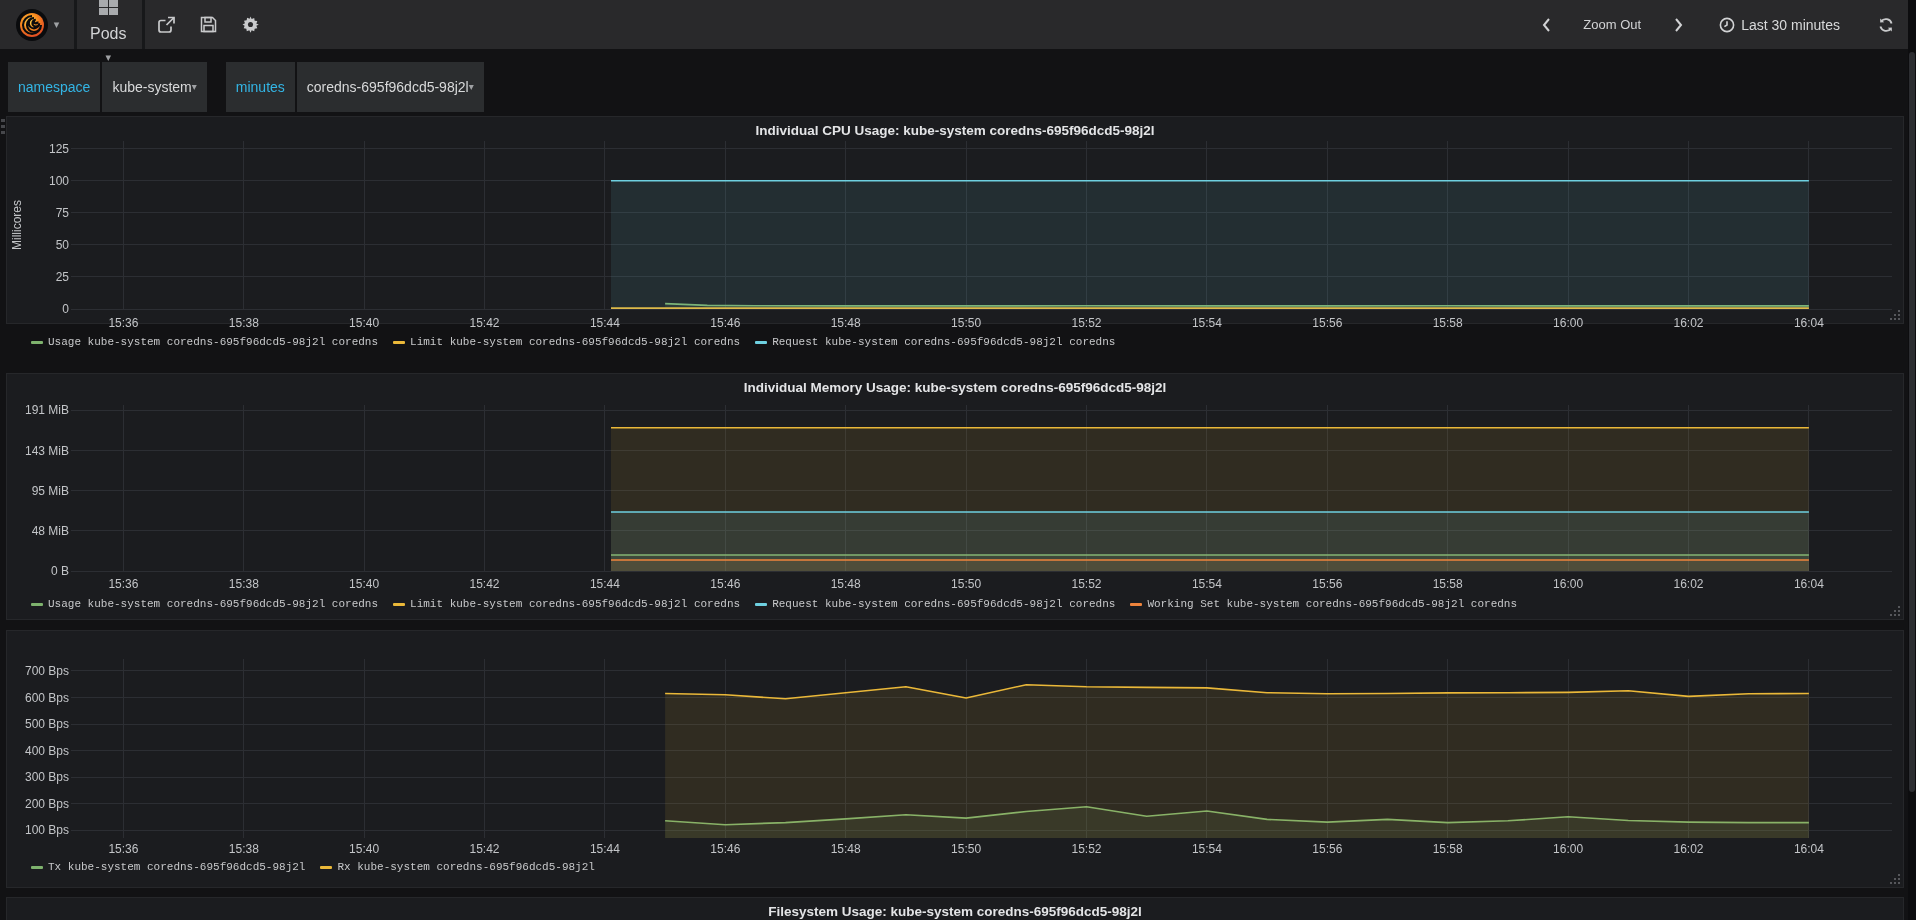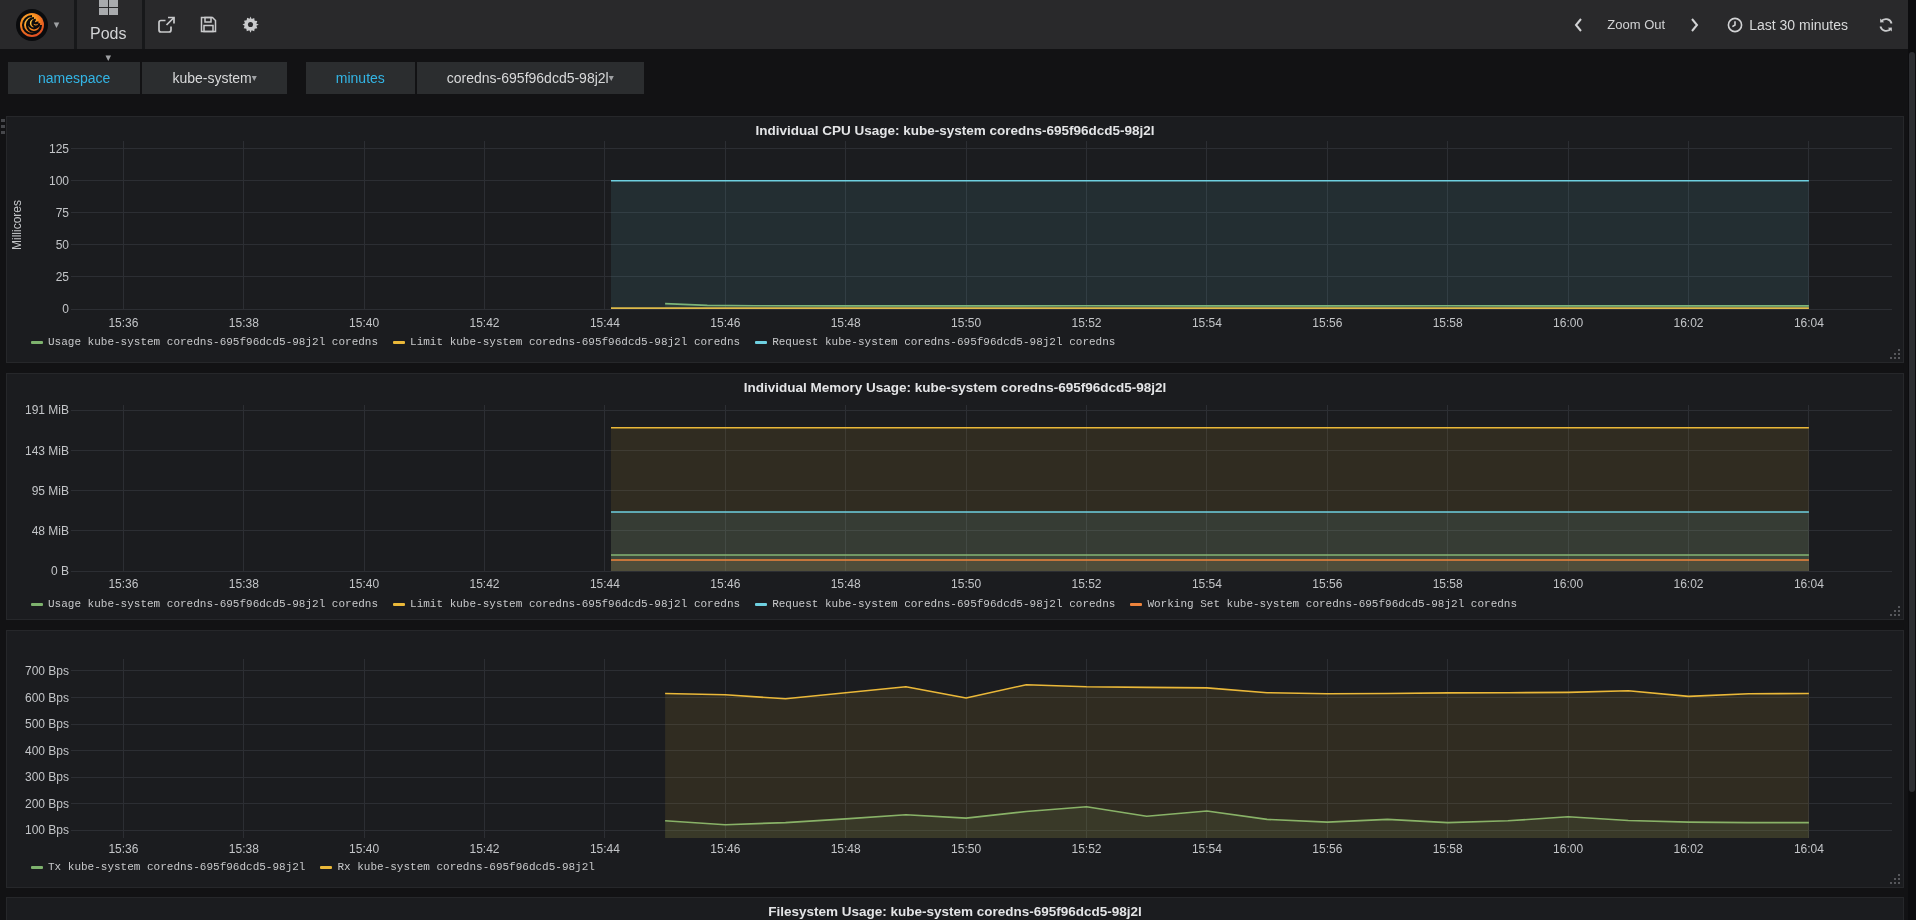--- a/index.html
+++ b/index.html
@@ -6,35 +6,35 @@
   html,body{width:1916px;height:920px;overflow:hidden;background:#121214;
     font-family:"Liberation Sans","DejaVu Sans",sans-serif;color:#d8d9da;}
   
   .navbar{position:absolute;top:0;left:0;width:1916px;height:49px;background:#29292b;display:flex;align-items:stretch;}
   .nav-sec{display:flex;align-items:center;cursor:pointer;}
   .logo-sec{width:77px;justify-content:center;gap:5px;border-right:3px solid #17181a;}
   .pods-sec{padding:0 16px 0 13px;gap:9px;border-right:3px solid #17181a;flex-direction:column;}
   .pods-label{font-size:16px;color:#d2d3d5;}
   .caret{color:#9fa1a4;font-size:11px;line-height:1;}
   .nav-iconbtn{display:flex;align-items:center;justify-content:center;width:42px;height:49px;cursor:pointer;}
-  .nav-right{margin-left:auto;display:flex;align-items:center;gap:6px;padding-right:18px;}
+  .nav-right{margin-left:auto;display:flex;align-items:center;gap:14px;padding-right:18px;}
   .zoomout-label{font-size:13px;color:#d2d3d5;padding:0 10px;cursor:pointer;}
   .timepicker{display:flex;align-items:center;gap:6px;margin-left:14px;cursor:pointer;}
   .timepicker-label{font-size:14px;color:#d8d9da;}
   .refresh-btn{margin-left:20px;}
   
   .var-row{position:absolute;top:62px;left:8px;display:flex;align-items:center;}
   .var-group{display:flex;margin-right:19px;}
-  .var-label,.var-value{height:32px;display:flex;align-items:center;background:#2b2d2f;padding:0 30px;font-size:14px;}
+  .var-label,.var-value{height:50px;display:flex;align-items:center;background:#2b2d2f;padding:0 10px;font-size:14px;}
   .var-label{color:#33b5e5;margin-right:2px;}
   .var-value{color:#d8d9da;cursor:pointer;}
   .var-value .caret{font-size:10px;}
   
   .panel{position:absolute;left:6px;width:1898px;background:#1b1c1f;border:1px solid #26272a;}
-  .p1{top:116px;height:247px;}
+  .p1{top:116px;height:208px;}
   .p2{top:373px;height:247px;}
   .p3{top:630px;height:258px;}
   .p4{top:897px;height:247px;}
   .panel-title{position:absolute;top:6px;left:0;width:100%;text-align:center;
     font-size:13.5px;font-weight:bold;color:#e3e4e6;cursor:pointer;z-index:3;}
   .chart-host{position:absolute;inset:0;cursor:crosshair;}
   .grid{stroke:#2c2e33;stroke-width:1;shape-rendering:crispEdges;}
   .ytick,.xtick{fill:#c3c5c8;font-size:12px;font-family:"Liberation Sans","DejaVu Sans",sans-serif;}
   .legend{position:absolute;left:24px;display:flex;gap:15px;align-items:center;z-index:3;font-family:Liberation Mono, monospace;}
   .p1 .legend{top:219px;}

